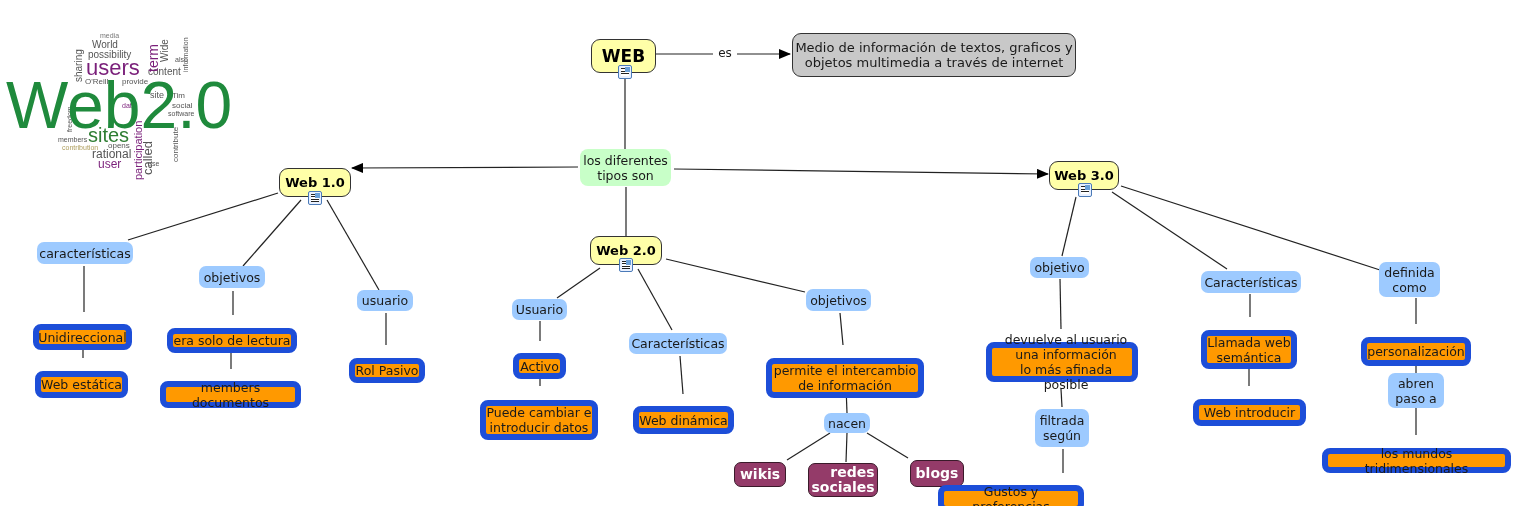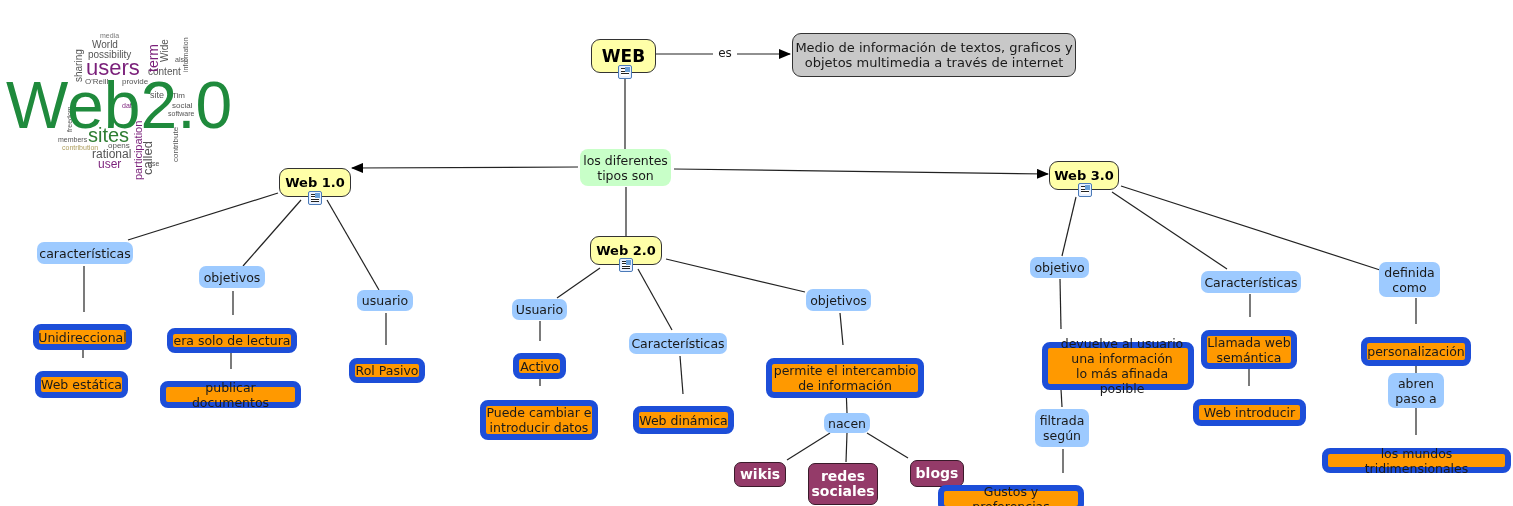--- a/index.html
+++ b/index.html
@@ -116,45 +116,45 @@
 <div class="node link-g" style="left:580px;top:149px;width:91px;height:37px;">los diferentes
 tipos son</div>
 
 <div class="node concept-y" style="left:279px;top:168px;width:72px;height:29px;">Web 1.0</div>
 <div class="doc-icon" style="left:308px;top:191px;"></div>
 <div class="node link-b" style="left:37px;top:242px;width:96px;height:22px;">características</div>
 <div class="node concept-o" style="left:33px;top:312px;width:99px;height:26px;">Unidireccional</div>
 <div class="node concept-o" style="left:35px;top:359px;width:93px;height:27px;">Web estática</div>
 <div class="node link-b" style="left:199px;top:266px;width:66px;height:22px;">objetivos</div>
 <div class="node concept-o" style="left:167px;top:316px;width:130px;height:25px;">era solo de lectura</div>
-<div class="node concept-o" style="left:160px;top:369px;width:141px;height:27px;">publicar documentos</div>
+<div class="node concept-o" style="left:160px;top:369px;width:141px;height:27px;">members documentos</div>
 <div class="node link-b" style="left:357px;top:290px;width:56px;height:21px;">usuario</div>
 <div class="node concept-o" style="left:349px;top:346px;width:76px;height:25px;">Rol Pasivo</div>
 
 <div class="node concept-y" style="left:590px;top:236px;width:72px;height:29px;">Web 2.0</div>
 <div class="doc-icon" style="left:619px;top:258px;"></div>
 <div class="node link-b" style="left:512px;top:299px;width:55px;height:21px;">Usuario</div>
 <div class="node concept-o" style="left:513px;top:341px;width:53px;height:26px;">Activo</div>
 <div class="node concept-o" style="left:480px;top:388px;width:118px;height:40px;">Puede cambiar e
 introducir datos</div>
 <div class="node link-b" style="left:629px;top:333px;width:98px;height:21px;">Características</div>
 <div class="node concept-o" style="left:633px;top:394px;width:101px;height:28px;">Web dinámica</div>
 <div class="node link-b" style="left:806px;top:289px;width:65px;height:22px;">objetivos</div>
 <div class="node concept-o" style="left:766px;top:346px;width:158px;height:40px;">permite el intercambio
 de información</div>
 <div class="node link-b" style="left:824px;top:413px;width:46px;height:20px;">nacen</div>
 <div class="node concept-p" style="left:734px;top:462px;width:52px;height:25px;">wikis</div>
-<div class="node concept-p" style="left:808px;top:463px;width:70px;height:42px;">redes
+<div class="node concept-p" style="left:808px;top:463px;width:70px;height:34px;text-align:right;">redes
 sociales</div>
 <div class="node concept-p" style="left:910px;top:460px;width:54px;height:27px;">blogs</div>
 
 <div class="node concept-y" style="left:1049px;top:161px;width:70px;height:29px;">Web 3.0</div>
 <div class="doc-icon" style="left:1078px;top:183px;"></div>
 <div class="node link-b" style="left:1030px;top:257px;width:59px;height:21px;">objetivo</div>
-<div class="node concept-o" style="left:1042px;top:330px;width:152px;height:48px;padding-left:8px;">devuelve al usuario
+<div class="node concept-o" style="left:986px;top:330px;width:152px;height:40px;padding-left:8px;">devuelve al usuario
 una información
 lo más afinada posible</div>
 <div class="node link-b" style="left:1035px;top:409px;width:54px;height:38px;">filtrada
 según</div>
 <div class="node concept-o" style="left:938px;top:473px;width:146px;height:27px;">Gustos y preferencias</div>
 <div class="node link-b" style="left:1201px;top:271px;width:100px;height:22px;">Características</div>
 <div class="node concept-o" style="left:1201px;top:318px;width:96px;height:39px;">Llamada web
 semántica</div>
 <div class="node concept-o" style="left:1193px;top:387px;width:113px;height:27px;">Web introducir</div>
 <div class="node link-b" style="left:1379px;top:262px;width:61px;height:35px;">definida

